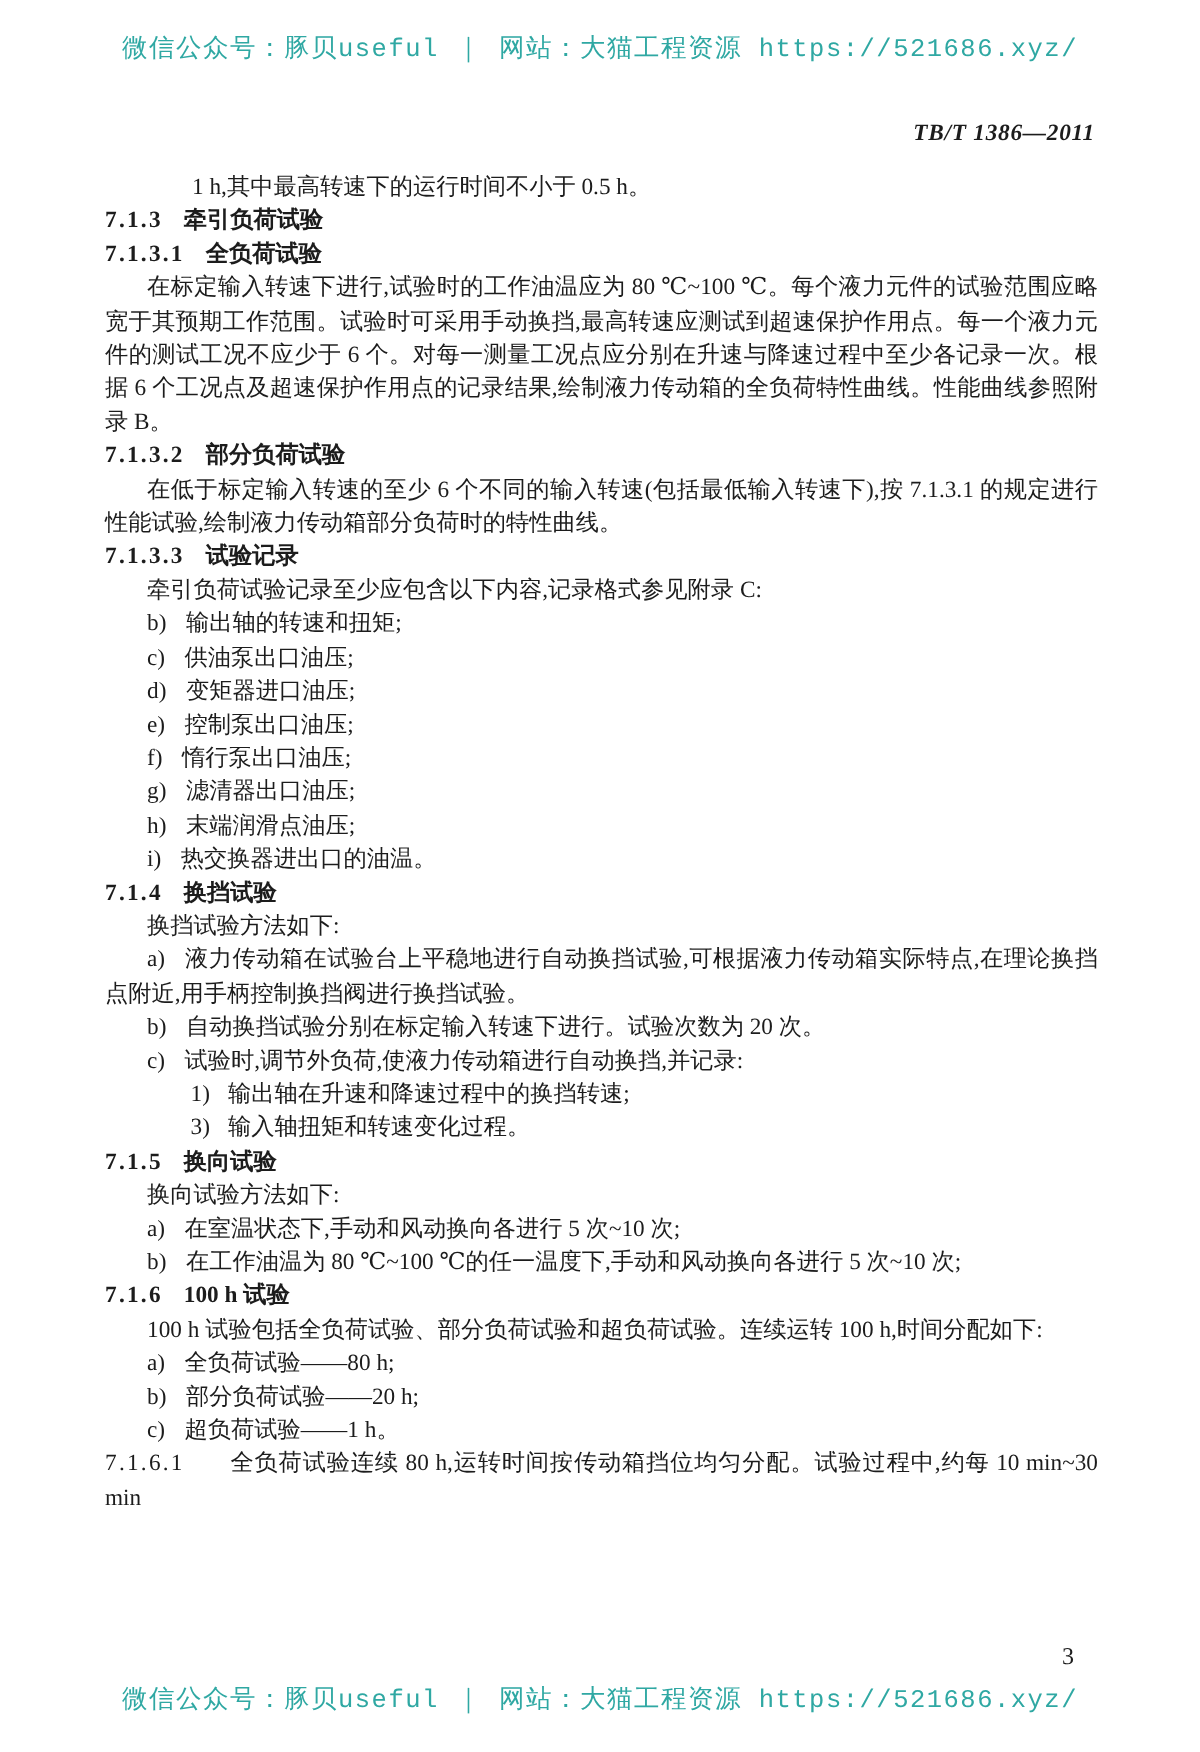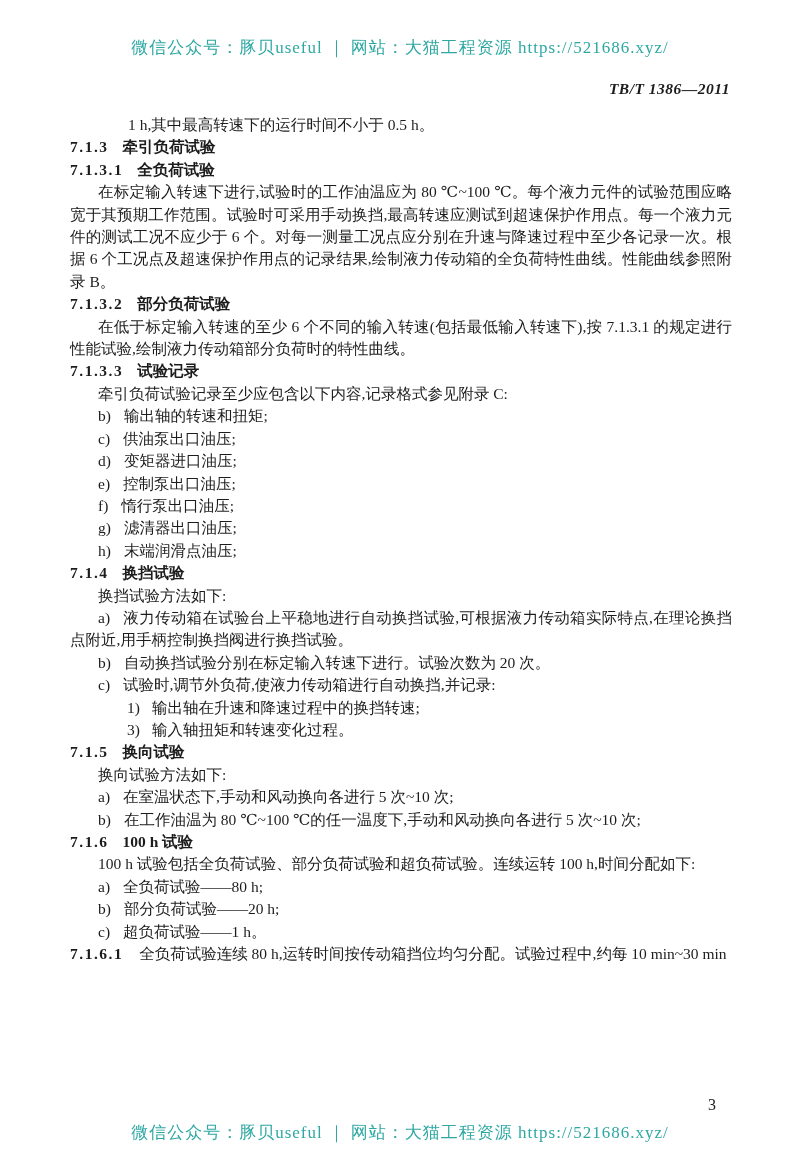--- a/index.html
+++ b/index.html
@@ -11,23 +11,22 @@
     font-family: "Liberation Serif", "DejaVu Serif", serif;
     overflow: hidden;
   }
   .watermark {
     position: absolute;
     left: 0; width: 100%;
     text-align: center;
     color: #2fa8a3;
     font-size: 17px;
     letter-spacing: 1px;
-    font-family: Liberation Serif, serif;
+    font-family: Liberation Mono, monospace;
     white-space: nowrap;
-    margin-top: 16px;
   }
   .watermark.top { top: 20px; }
   .watermark.bottom { bottom: 24px; }
   .doc-number {
     position: absolute;
     top: 80px; right: 70px;
     font-weight: bold;
     font-size: 15.5px;
     letter-spacing: 0.5px;
     font-style: italic;
@@ -48,21 +47,21 @@
   }
   p.blk { margin: 0; }
   .heading { font-weight: bold; }
   .heading .num { margin-right: 14px; letter-spacing: 1.5px; }
   .cont   { text-indent: 58px; }
   .para   { text-indent: 28px; }
   .list   { text-indent: 28px; }
   .list .marker { margin-right: 13px; }
   .sublist { text-indent: 57px; }
   .sublist .marker { margin-right: 12px; }
-  .runin .num { font-weight: bold; margin-right: 16px; letter-spacing: 1.5px; }
+  .runin .num { font-weight: normal; margin-right: 30px; letter-spacing: 1.5px; }
 </style>
 </head>
 <body>
 
 <div class="watermark top">微信公众号：豚贝useful ｜ 网站：大猫工程资源 https://521686.xyz/</div>
 
 <div class="doc-number">TB/T 1386—2011</div>
 
 <div class="body-text">
     <p class="blk cont"><span>1 h,其中最高转速下的运行时间不小于 0.5 h。</span></p>
@@ -73,20 +72,21 @@
     <p class="blk para"><span>在低于标定输入转速的至少 6 个不同的输入转速(包括最低输入转速下),按 7.1.3.1 的规定进行性能试验,绘制液力传动箱部分负荷时的特性曲线。</span></p>
     <p class="blk heading"><span class="num">7.1.3.3</span><span>试验记录</span></p>
     <p class="blk para"><span>牵引负荷试验记录至少应包含以下内容,记录格式参见附录 C:</span></p>
     <p class="blk list"><span class="marker">b)</span><span>输出轴的转速和扭矩;</span></p>
     <p class="blk list"><span class="marker">c)</span><span>供油泵出口油压;</span></p>
     <p class="blk list"><span class="marker">d)</span><span>变矩器进口油压;</span></p>
     <p class="blk list"><span class="marker">e)</span><span>控制泵出口油压;</span></p>
     <p class="blk list"><span class="marker">f)</span><span>惰行泵出口油压;</span></p>
     <p class="blk list"><span class="marker">g)</span><span>滤清器出口油压;</span></p>
     <p class="blk list"><span class="marker">h)</span><span>末端润滑点油压;</span></p>
+    <p class="blk list"><span class="marker">i)</span><span>热交换器进出口的油温。</span></p>
     <p class="blk heading"><span class="num">7.1.4</span><span>换挡试验</span></p>
     <p class="blk para"><span>换挡试验方法如下:</span></p>
     <p class="blk list"><span class="marker">a)</span><span>液力传动箱在试验台上平稳地进行自动换挡试验,可根据液力传动箱实际特点,在理论换挡点附近,用手柄控制换挡阀进行换挡试验。</span></p>
     <p class="blk list"><span class="marker">b)</span><span>自动换挡试验分别在标定输入转速下进行。试验次数为 20 次。</span></p>
     <p class="blk list"><span class="marker">c)</span><span>试验时,调节外负荷,使液力传动箱进行自动换挡,并记录:</span></p>
     <p class="blk sublist"><span class="marker">1)</span><span>输出轴在升速和降速过程中的换挡转速;</span></p>
     <p class="blk sublist"><span class="marker">3)</span><span>输入轴扭矩和转速变化过程。</span></p>
     <p class="blk heading"><span class="num">7.1.5</span><span>换向试验</span></p>
     <p class="blk para"><span>换向试验方法如下:</span></p>
     <p class="blk list"><span class="marker">a)</span><span>在室温状态下,手动和风动换向各进行 5 次~10 次;</span></p>

